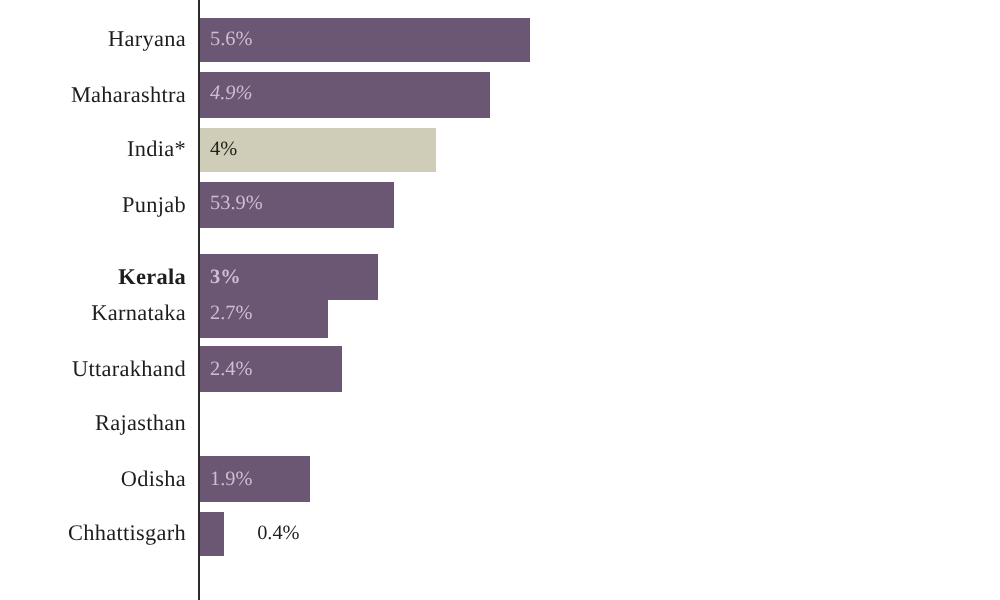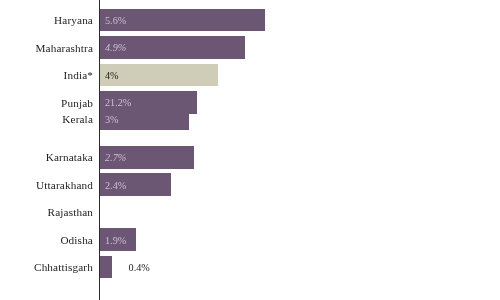--- a/index.html
+++ b/index.html
@@ -123,54 +123,54 @@
           <div class="bar-wrap" style="width: 118px;">
             <div class="bar tan">
               <span class="val-label on-tan">4%</span>
             </div>
           </div>
         </div>
         <div class="bar-row" style="top: 88.8px;">
           <div class="cat-label">Punjab</div>
           <div class="bar-wrap" style="width: 97.35px;">
             <div class="bar purple">
-              <span class="val-label on-purple">21.2%</span>
+              <span class="val-label on-purple">53.9%</span>
             </div>
           </div>
         </div>
-        <div class="bar-row" style="top: 105px;">
+        <div class="bar-row" style="top: 125px; font-weight: bold;">
           <div class="cat-label">Kerala</div>
           <div class="bar-wrap" style="width: 88.5px;">
             <div class="bar purple">
               <span class="val-label on-purple">3%</span>
             </div>
           </div>
         </div>
         <div class="bar-row" style="top: 143.7px;">
           <div class="cat-label">Karnataka</div>
-          <div class="bar-wrap" style="width: 94px; font-style: italic;">
+          <div class="bar-wrap" style="width: 64px;">
             <div class="bar purple">
               <span class="val-label on-purple">2.7%</span>
             </div>
           </div>
         </div>
         <div class="bar-row" style="top: 171.15px;">
           <div class="cat-label">Uttarakhand</div>
           <div class="bar-wrap" style="width: 70.8px;">
             <div class="bar purple">
               <span class="val-label on-purple">2.4%</span>
             </div>
           </div>
         </div>
         <div class="bar-row" style="top: 198.6px;">
           <div class="cat-label">Rajasthan</div>
         </div>
         <div class="bar-row" style="top: 226.05px;">
           <div class="cat-label">Odisha</div>
-          <div class="bar-wrap" style="width: 36px;">
+          <div class="bar-wrap" style="width: 55px;">
             <div class="bar purple">
               <span class="val-label on-purple">1.9%</span>
             </div>
           </div>
         </div>
         <div class="bar-row" style="top: 253.5px;">
           <div class="cat-label">Chhattisgarh</div>
           <div class="bar-wrap" style="width: 11.8px;">
             <div class="bar purple">
               <span class="val-label outside">0.4%</span>

